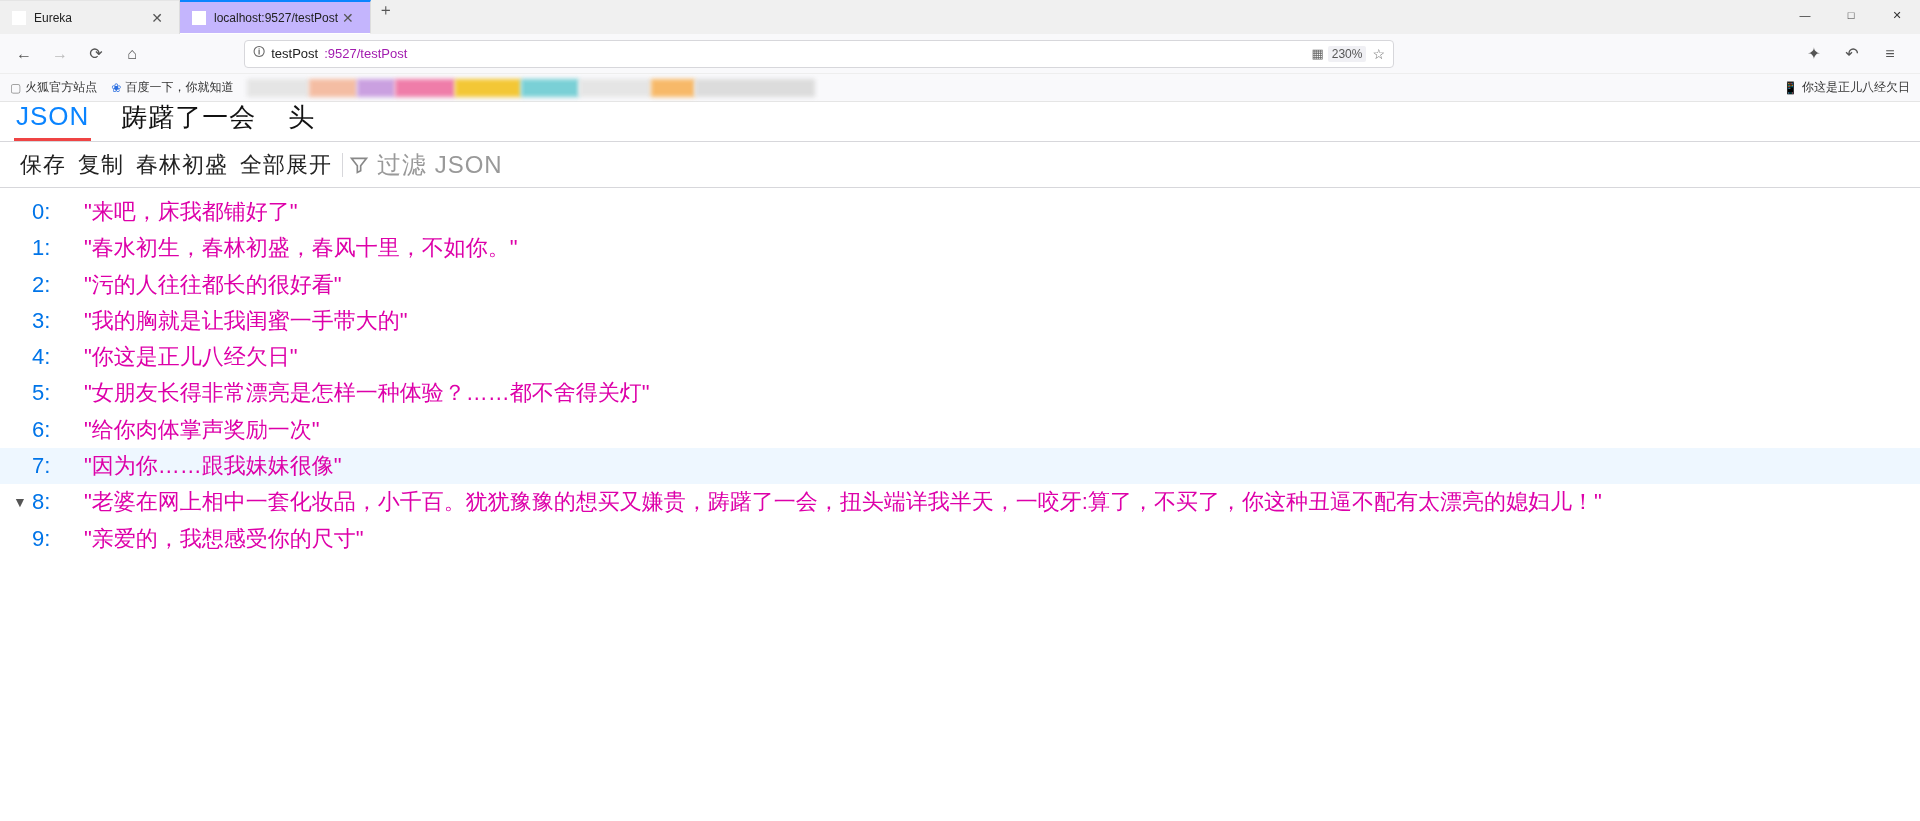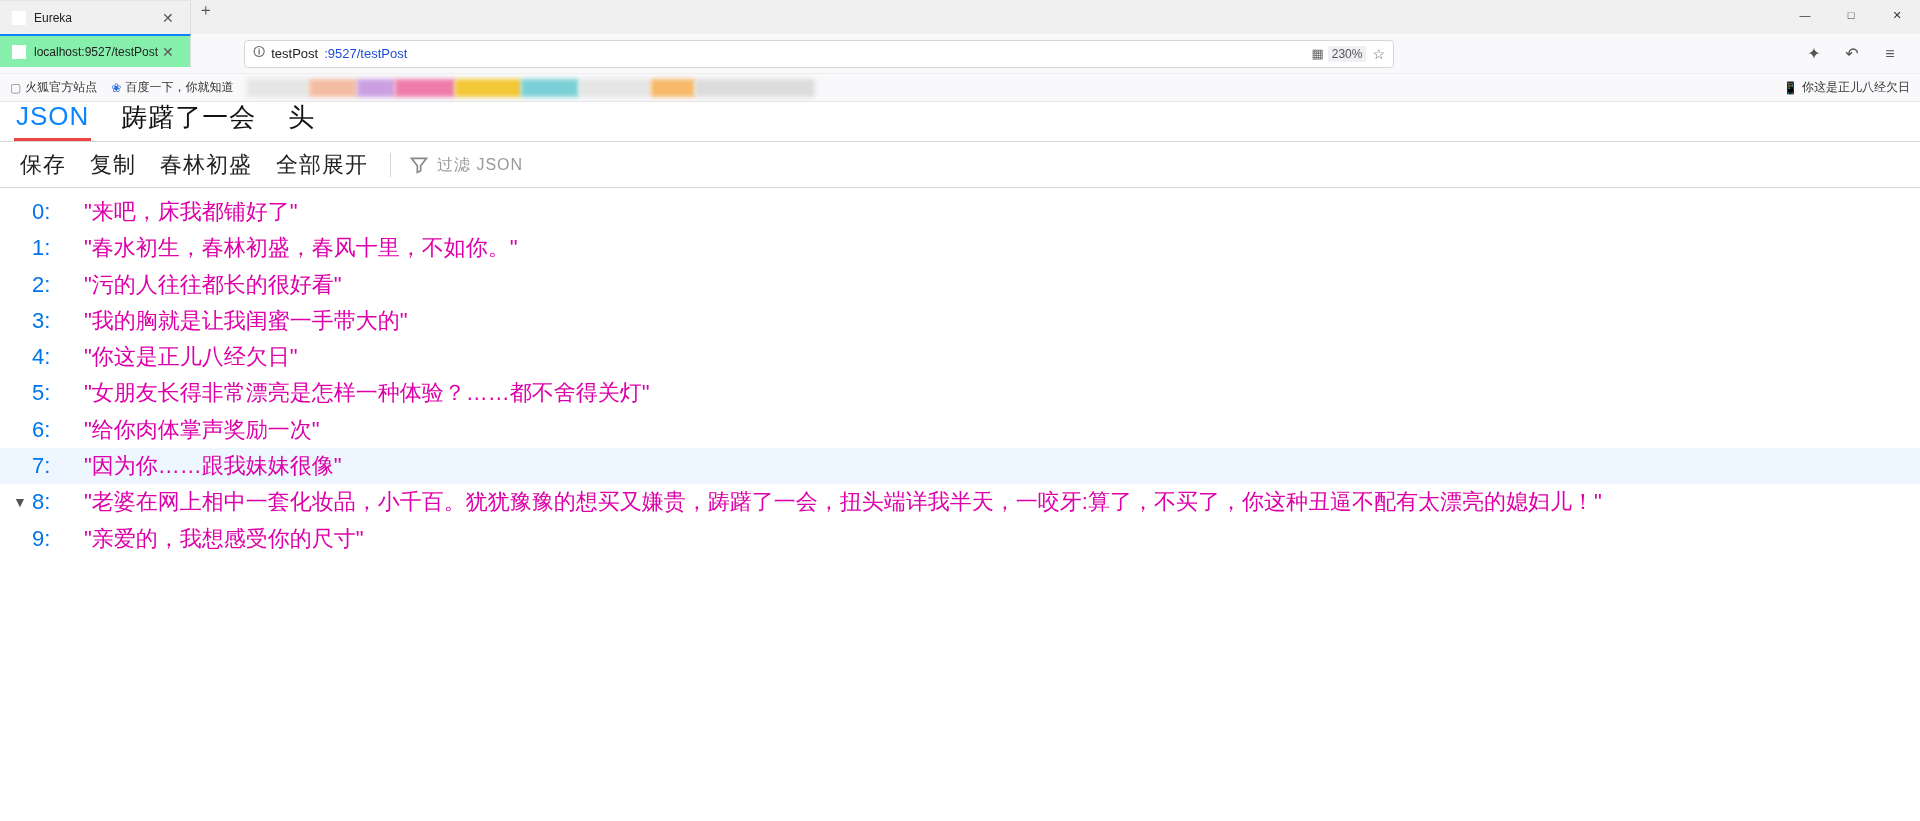--- a/index.html
+++ b/index.html
@@ -4,35 +4,35 @@
 <style>
   * { margin:0; padding:0; box-sizing:border-box; font-family:"Segoe UI","Microsoft YaHei",sans-serif; }
   html,body { width:1920px; height:821px; background:#fff; overflow:hidden; }
 
   
   .titlebar { display:flex; align-items:flex-start; height:34px; background:#f0f0f0; }
   .tab { height:34px; display:flex; align-items:center; padding:0 12px; font-size:12px; color:#222; border-right:1px solid #ddd; min-width:180px; position:relative; border-top:1px solid #e5e5e5; }
   .tab .favicon { width:14px; height:14px; margin-right:8px; display:inline-block; background:#fff;}
   .tab .title { flex:1; white-space:nowrap; overflow:hidden; text-overflow:ellipsis; }
   .tab .close { font-size:14px; color:#555; padding:0 4px; cursor:pointer; }
-  .tab.active { background:#86efac; border-top:2px solid #0a84ff; border-bottom:1px solid #fff;align-items:center; }
+  .tab.active { background:#c4b5fd; border-top:2px solid #0a84ff; border-bottom:1px solid #fff;align-items:center; }
   .tab.inactive { background:#f0f0f0; }
   .newtab { width:30px; display:flex; align-items:center; justify-content:center; color:#555; font-size:16px; cursor:pointer; }
   .titlebar-spacer { flex:1; }
   .winbtn { width:46px; height:30px; display:flex; align-items:center; justify-content:center; color:#333; font-size:11px; }
   .winbtn span { display:inline-block; }
 
   
   .navbar { height:40px; display:flex; align-items:center; padding:0 10px; gap:8px; background:#f9f9fb; border-bottom:1px solid #eee; }
   .navbtn { width:28px; height:28px; display:flex; align-items:center; justify-content:center; color:#555; font-size:16px; border-radius:4px; }
   .navbtn.disabled { color:#bbb; }
   .urlbar { flex:1; max-width:1150px; height:28px; border:1px solid #d7d7db; border-radius:4px; background:#fff; display:flex; align-items:center; padding:0 8px; margin:0 6px 0 90px; font-size:13px; color:#555; gap:6px; }
   .urlbar .lock { font-size:12px; color:#666; }
   .urlbar .host { color:#222; }
-  .urlbar .path { color:#1d4ed8; }
+  .urlbar .path { color:#a21caf; }
   .urlbar-spacer { flex:1; }
   .zoom-badge { font-size:12px; color:#555; padding:1px 4px; background:#f0f0f4; border-radius:2px; }
   .star { color:#666; font-size:14px; }
   .qr { font-size:13px; color:#666; letter-spacing:-2px; }
   .right-btns { margin-left:auto; display:flex; align-items:center; gap:10px; padding-right:6px; }
 
   
   .bookmarks { height:28px; display:flex; align-items:center; padding:0 10px; gap:14px; font-size:12px; color:#333; background:#f9f9fb; border-bottom:1px solid #e5e5e5; }
   .bm-item { display:flex; align-items:center; gap:4px; cursor:pointer; white-space:nowrap; }
   .bm-item .ico { font-size:12px; }
@@ -40,42 +40,42 @@
   .bm-blur span { display:inline-block; height:18px; filter:blur(2px); }
   .bookmarks-spacer { flex:1; }
   .mobile-bm { display:flex; align-items:center; gap:4px; font-size:12px; color:#333; }
 
   
   .jv-tabs { height:40px; display:flex; align-items:flex-end; border-bottom:1px solid #d7d7db; padding:0 14px; gap:28px; font-size:26px; background:#fff; }
   .jv-tab { padding:2px 2px 6px 2px; cursor:pointer; color:#111; letter-spacing:1px; }
   .jv-tab.active { color:#0a84ff; border-bottom:3px solid #ef4444; }
 
   
-  .jv-toolbar { height:46px; display:flex; align-items:center; gap:16px; padding:0 16px; border-bottom:1px solid #d7d7db; font-size:22px; color:#222; background:#fff; }
+  .jv-toolbar { height:46px; display:flex; align-items:center; gap:4px; padding:0 16px; border-bottom:1px solid #d7d7db; font-size:22px; color:#222; background:#fff; }
   .jv-btn { cursor:pointer; padding:2px 4px; letter-spacing:1px; }
   .jv-sep { width:1px; height:24px; background:#d7d7db; margin:0 2px; }
   .jv-filter { display:flex; align-items:center; gap:8px; color:#777; }
   .jv-filter svg { width:20px; height:20px; }
-  .jv-filter input { border:none; outline:none; font-size:16px; color:#333; width:220px; letter-spacing:1px; }
+  .jv-filter input { border:none; outline:none; font-size:24px; color:#333; width:220px; letter-spacing:1px; }
   .jv-filter input::placeholder { color:#999; }
 
   
   .jv-body { padding:6px 0 0 0; font-size:22px; line-height:1.65; font-family:Consolas,Menlo,"Microsoft YaHei",monospace; background:#fff; }
   .jv-row { display:flex; align-items:flex-start; padding:0 0 0 8px; }
   .jv-row.hover { background:#eef7ff; }
   .jv-twisty { width:24px; text-align:center; color:#555; cursor:pointer; font-size:14px; padding-top:7px; visibility:hidden; }
   .jv-row.has-children .jv-twisty { visibility:visible; }
   .jv-key { color:#0074e8; width:52px; padding-right:6px; white-space:nowrap; }
   .jv-val { color:#dd00a9; white-space:pre-wrap; padding-right:16px; }
 </style>
 </head>
 <body>
 
 <div class="titlebar">
-  <div id="tabstrip" style="display: flex; flex-direction: column;">
+  <div id="tabstrip" style="display: flex;">
       <div class="tab inactive">
         <span class="favicon"></span>
         <span class="title">Eureka</span>
         <span class="close">✕</span>
       </div>
       <div class="tab active">
         <span class="favicon"></span>
         <span class="title">localhost:9527/testPost</span>
         <span class="close">✕</span>
       </div>

